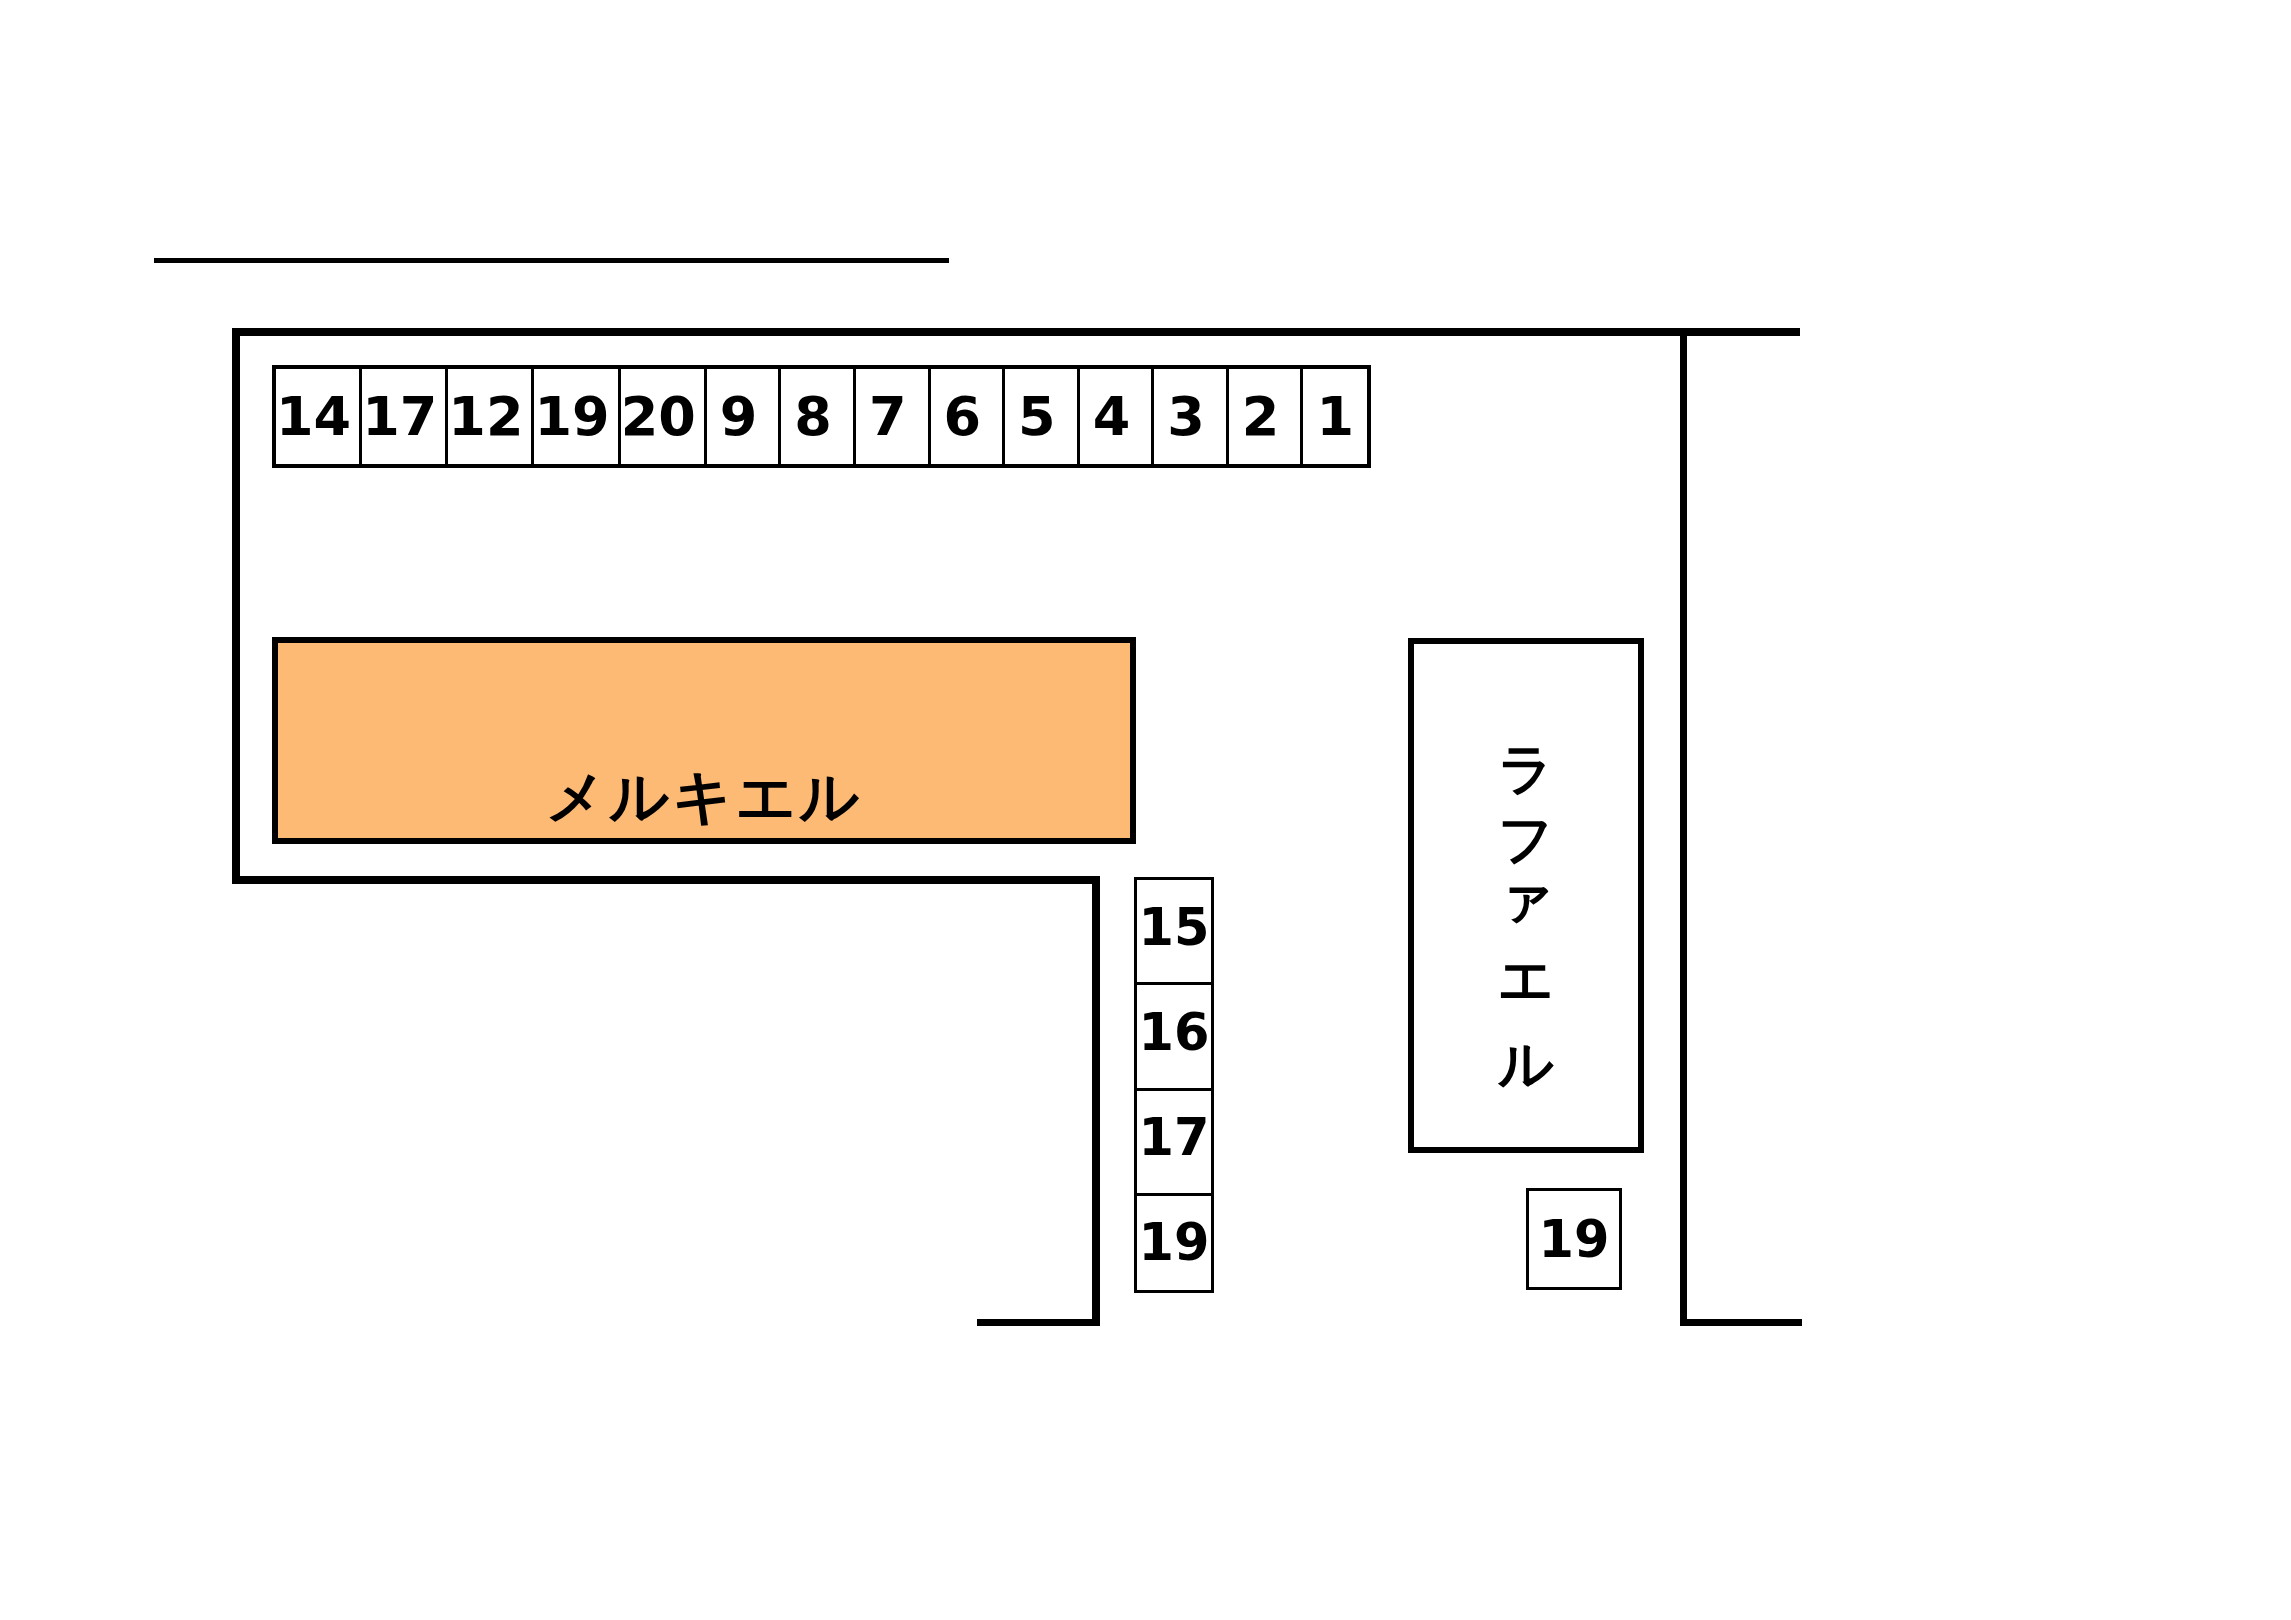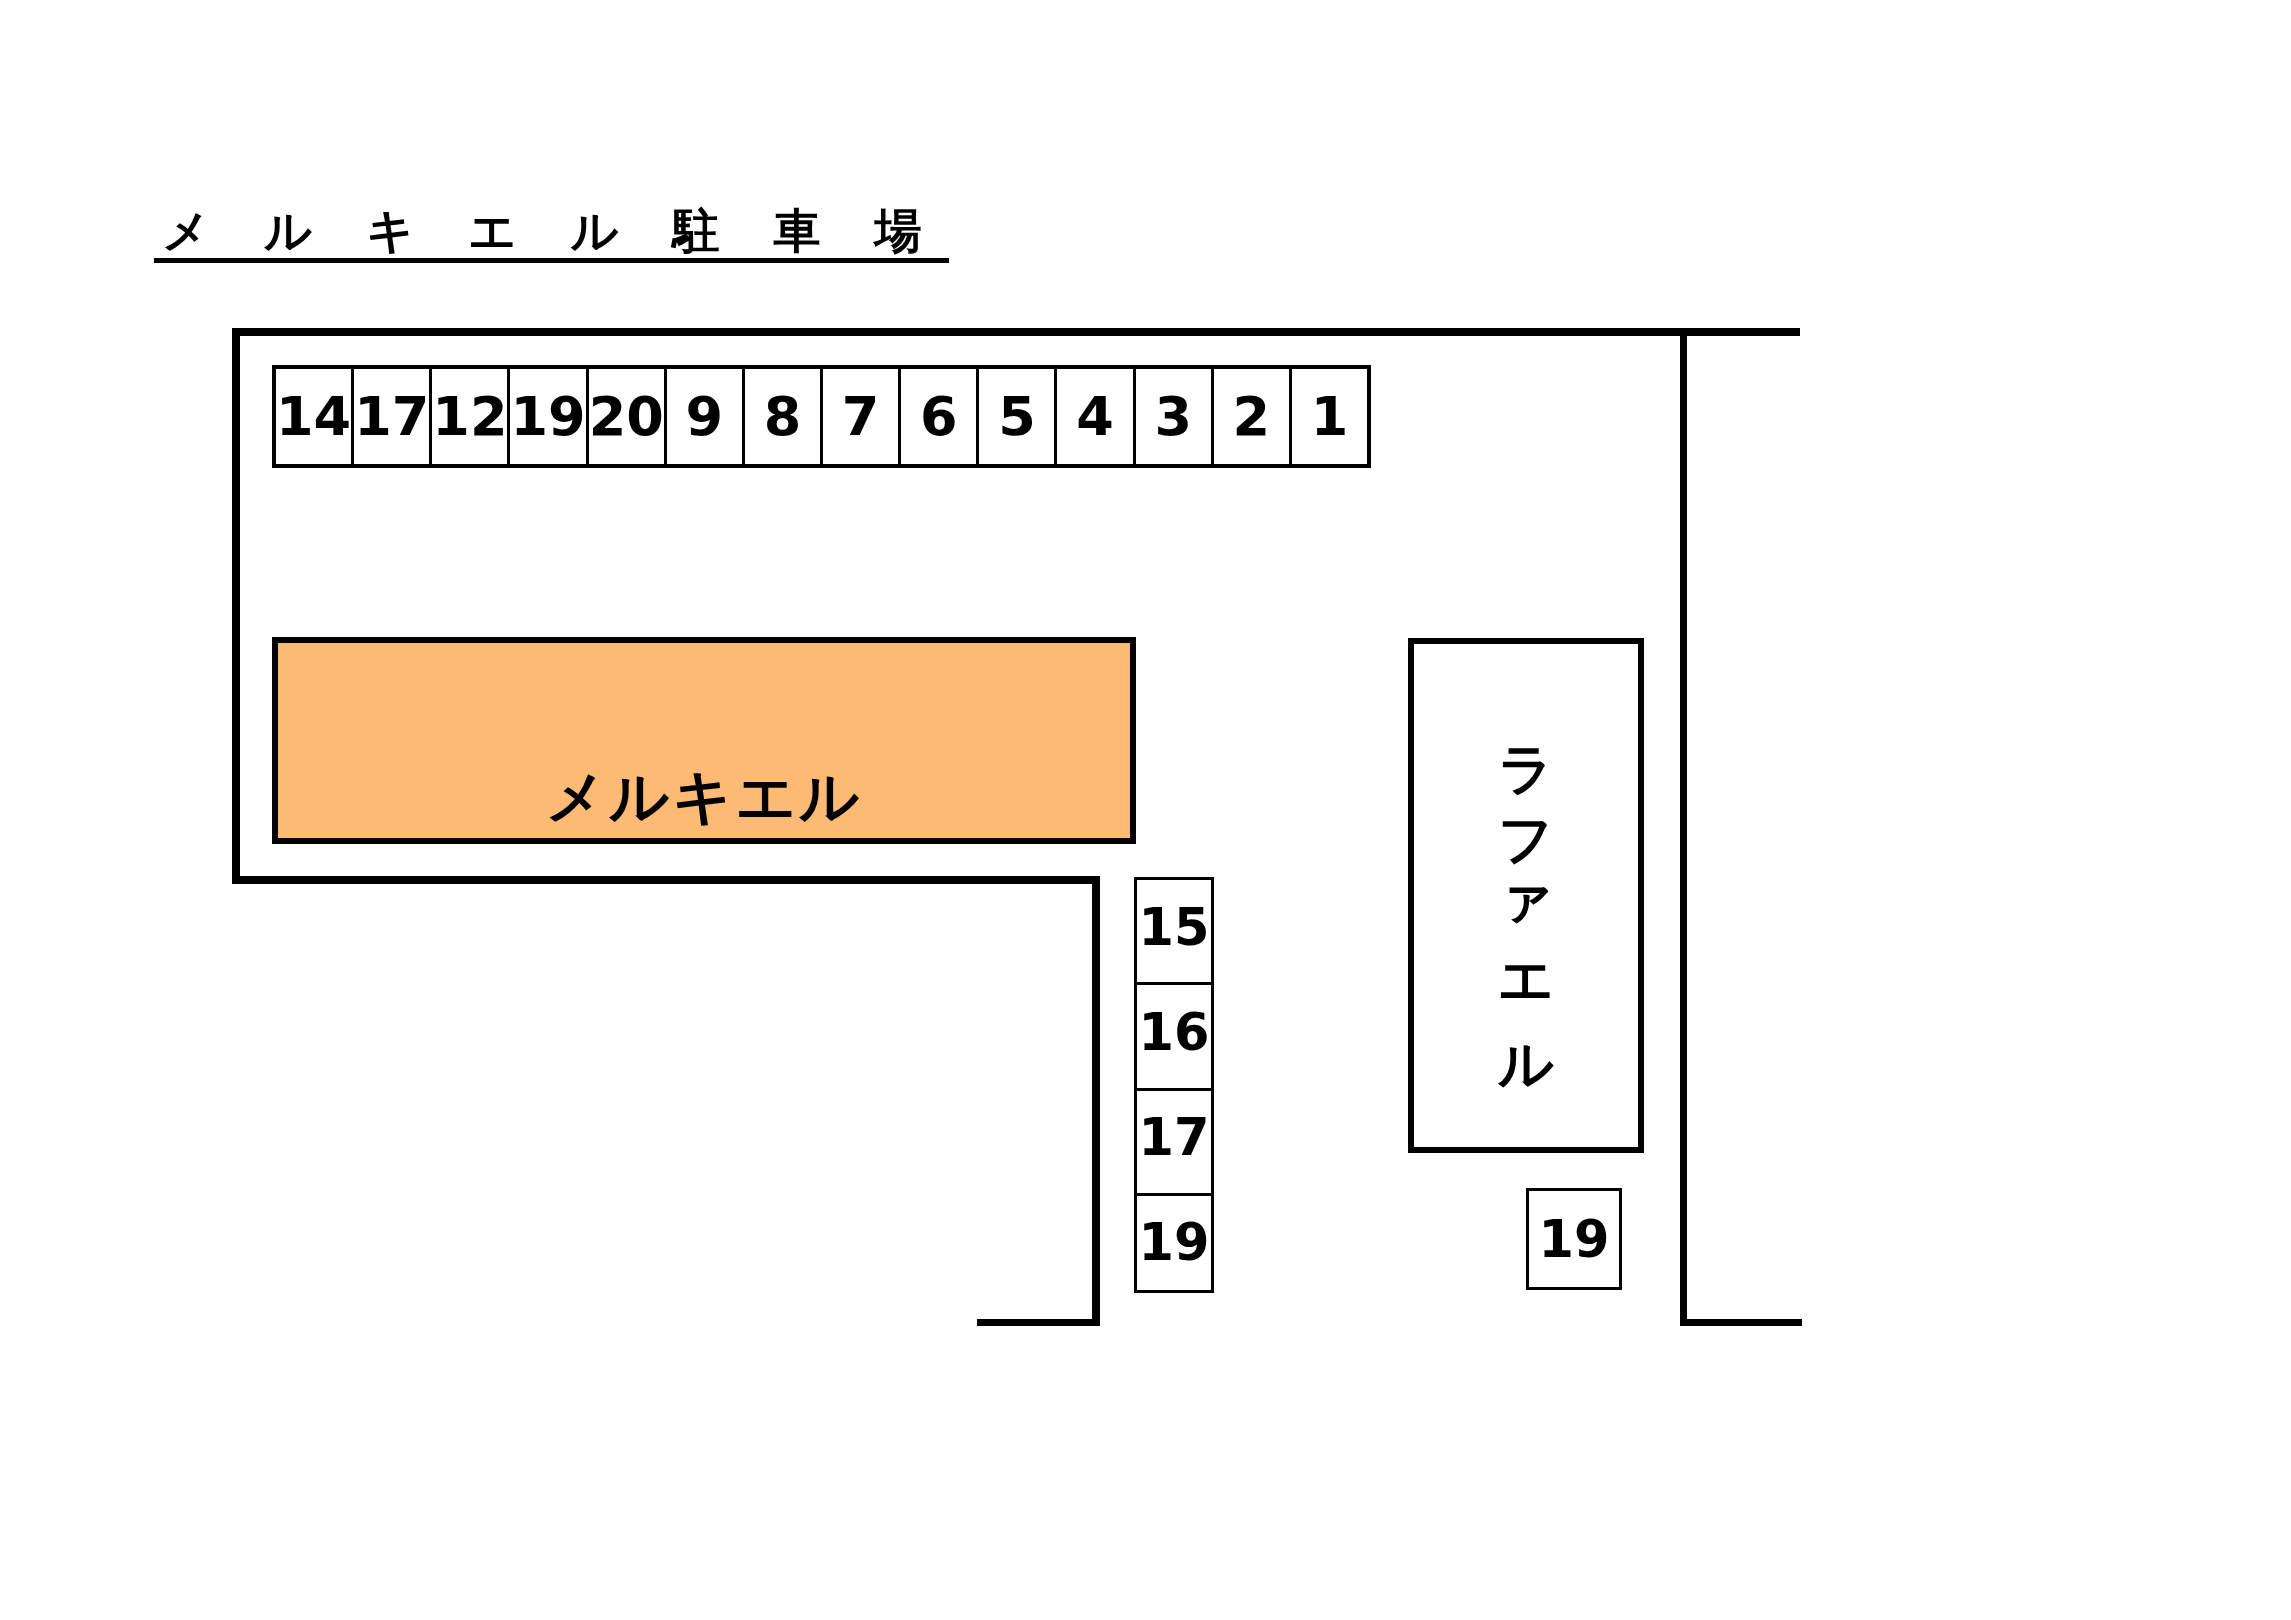--- a/index.html
+++ b/index.html
@@ -24,21 +24,21 @@
   .b-left   { left:232px;  top:328px;  width:7.8px;    height:556px; }
   .b-midh   { left:232px;  top:876px;  width:867px;  height:7.8px; }
   .b-midv   { left:1092px; top:876px;  width:7.8px;    height:450px; }
   .b-stubbl { left:977px;  top:1319px; width:123px;  height:6.9px; }
   .b-rightv { left:1680px; top:328px;  width:6.9px;    height:998px; }
   .b-stubbr { left:1680px; top:1319px; width:122px;  height:6.9px; }
 
   
   .row {
     position:absolute; left:272px; top:365px; width:1099px; height:103px;
-    border:4.9px solid #000; display:flex; background:#fff;
+    border:4.9px solid #000; display:flex; background:#fff;gap:8px;
   }
   .row .cell {
     flex:1; border-left:3.9px solid #000;
     display:flex; align-items:center; justify-content:center;
     font-size:54px; font-weight:bold;
   }
   .row .cell:first-child { border-left:none; }
 
   
   .bldg-merukieru {
@@ -75,21 +75,20 @@
     border:3.9px solid #000; background:#fff;
     display:flex; align-items:center; justify-content:center;
     font-size:51px; font-weight:bold;
   }
 </style>
 </head>
 <body>
 
 <div class="canvas">
 
-  <div class="title">メルキエル駐車場</div>
   <div class="title-underline"></div>
 
   <div class="line b-top"></div>
   <div class="line b-left"></div>
   <div class="line b-midh"></div>
   <div class="line b-midv"></div>
   <div class="line b-stubbl"></div>
   <div class="line b-rightv"></div>
   <div class="line b-stubbr"></div>
 

